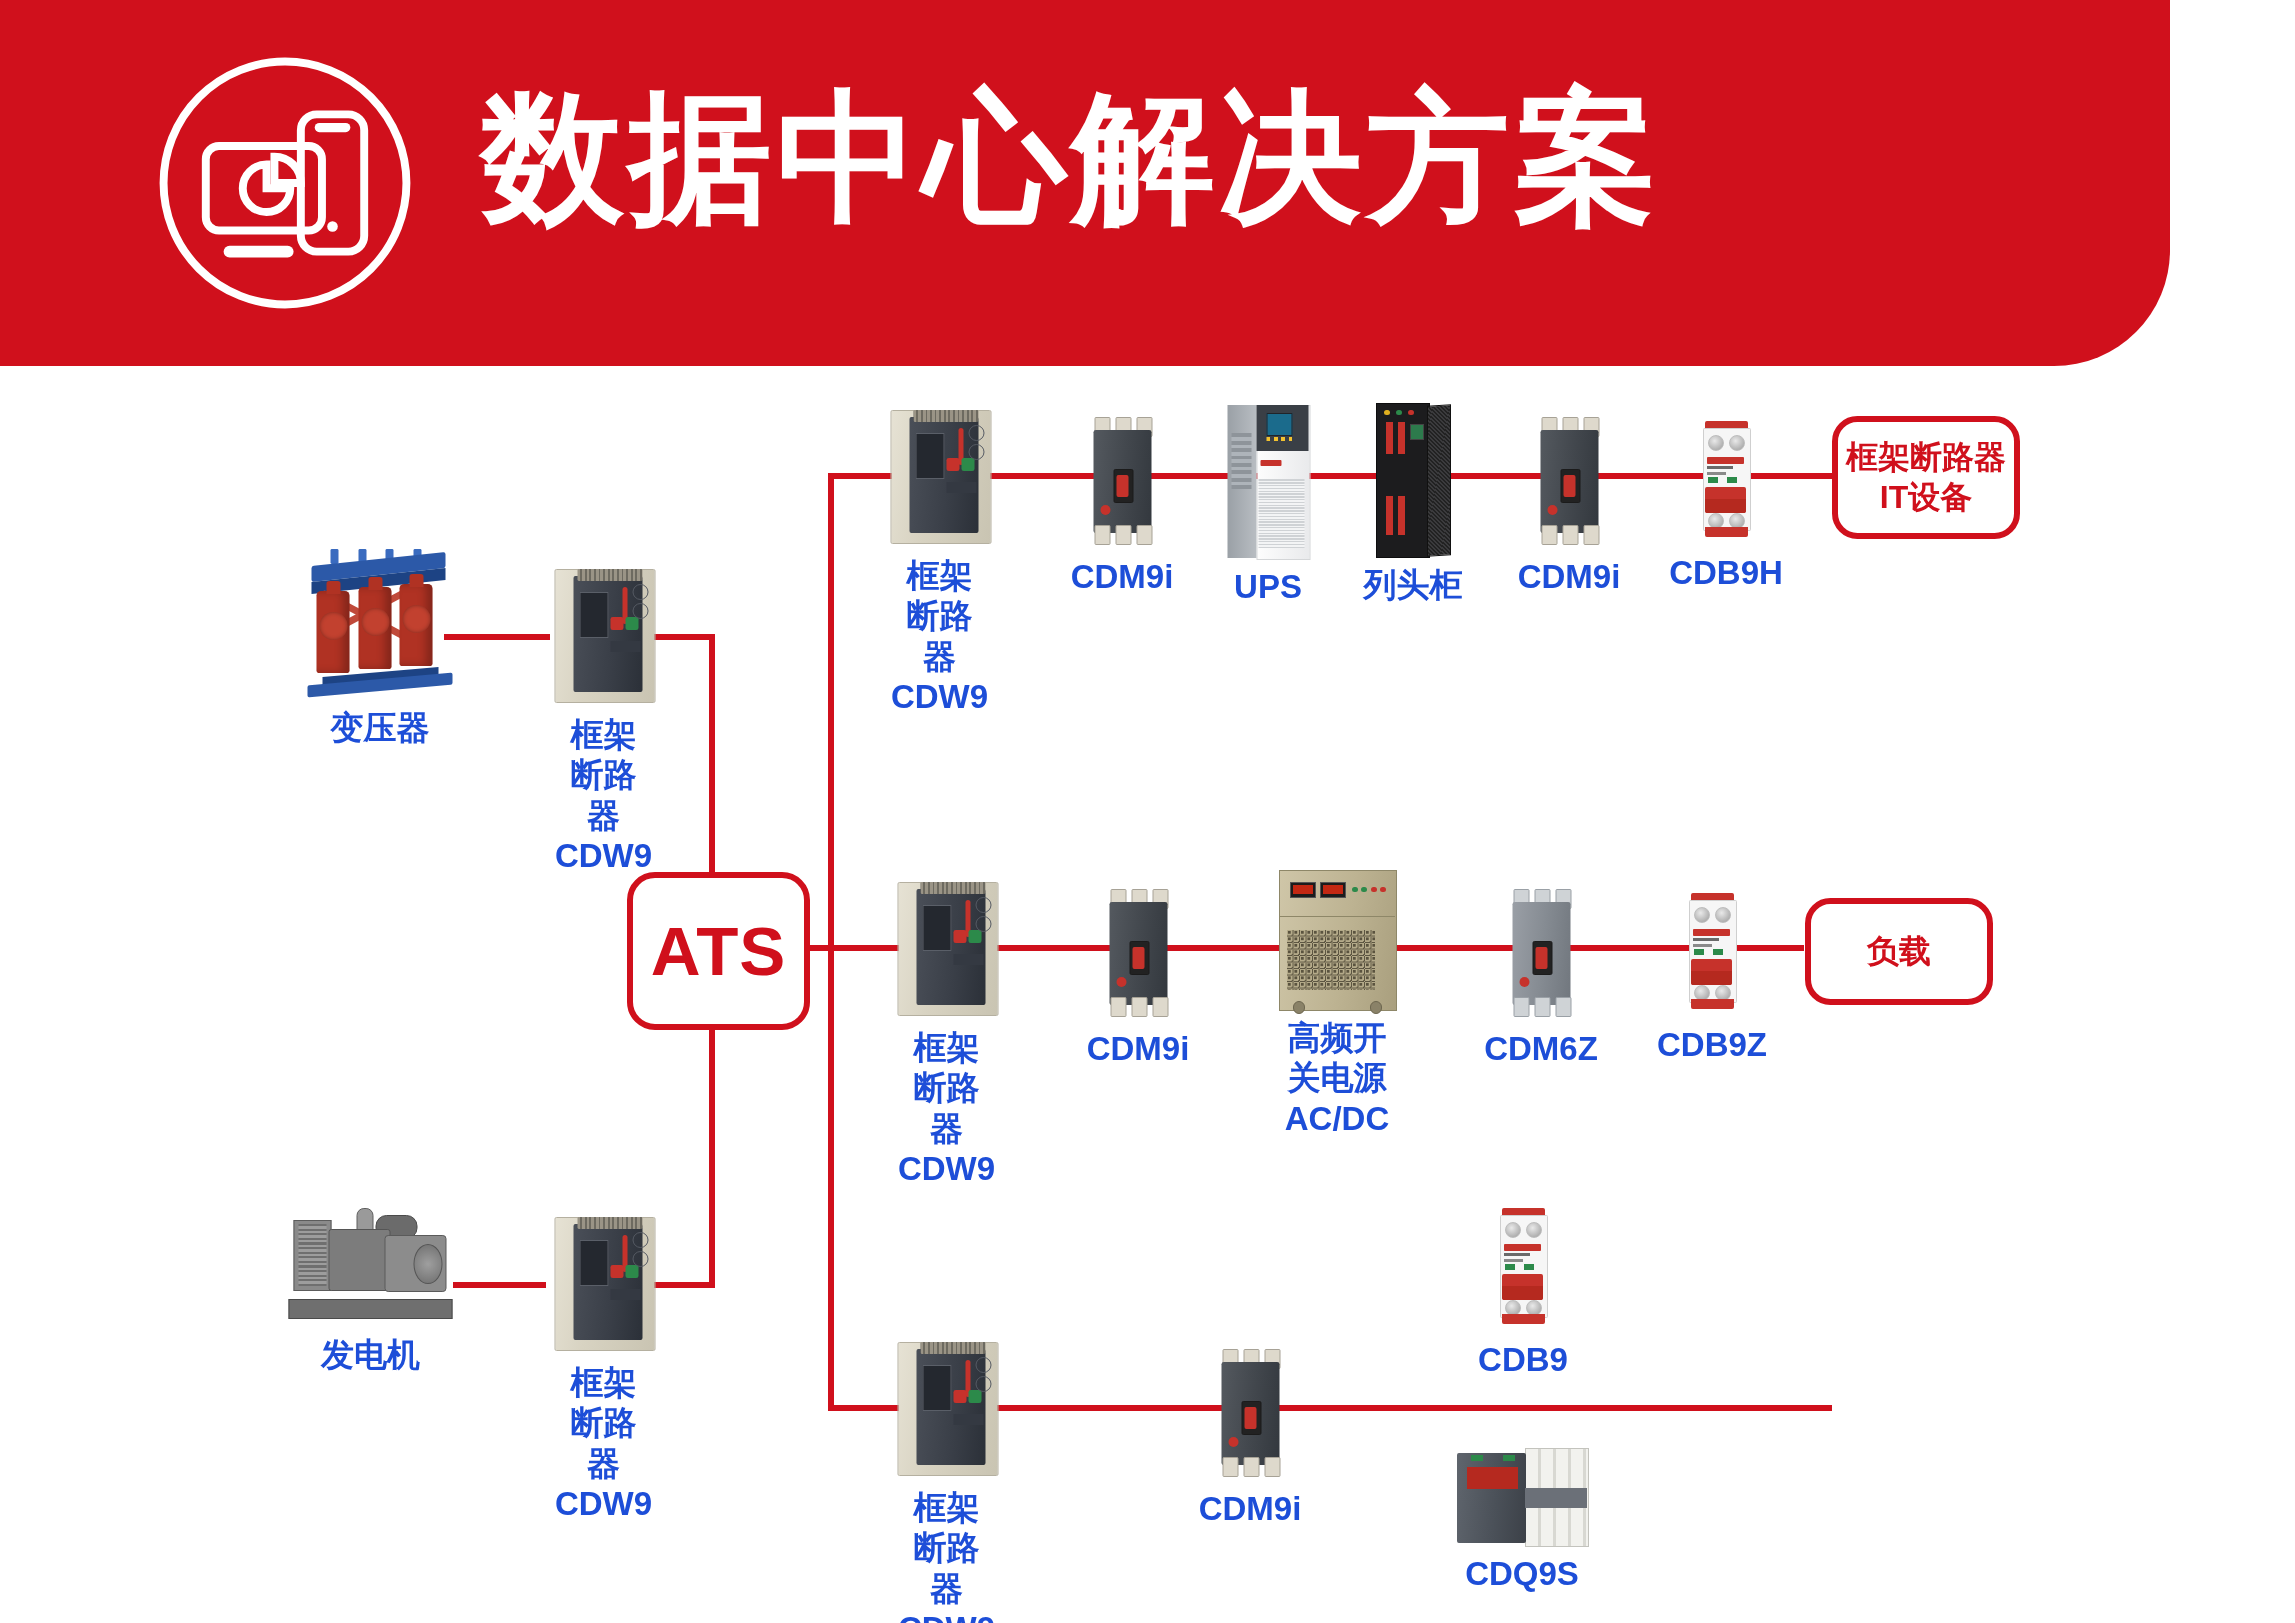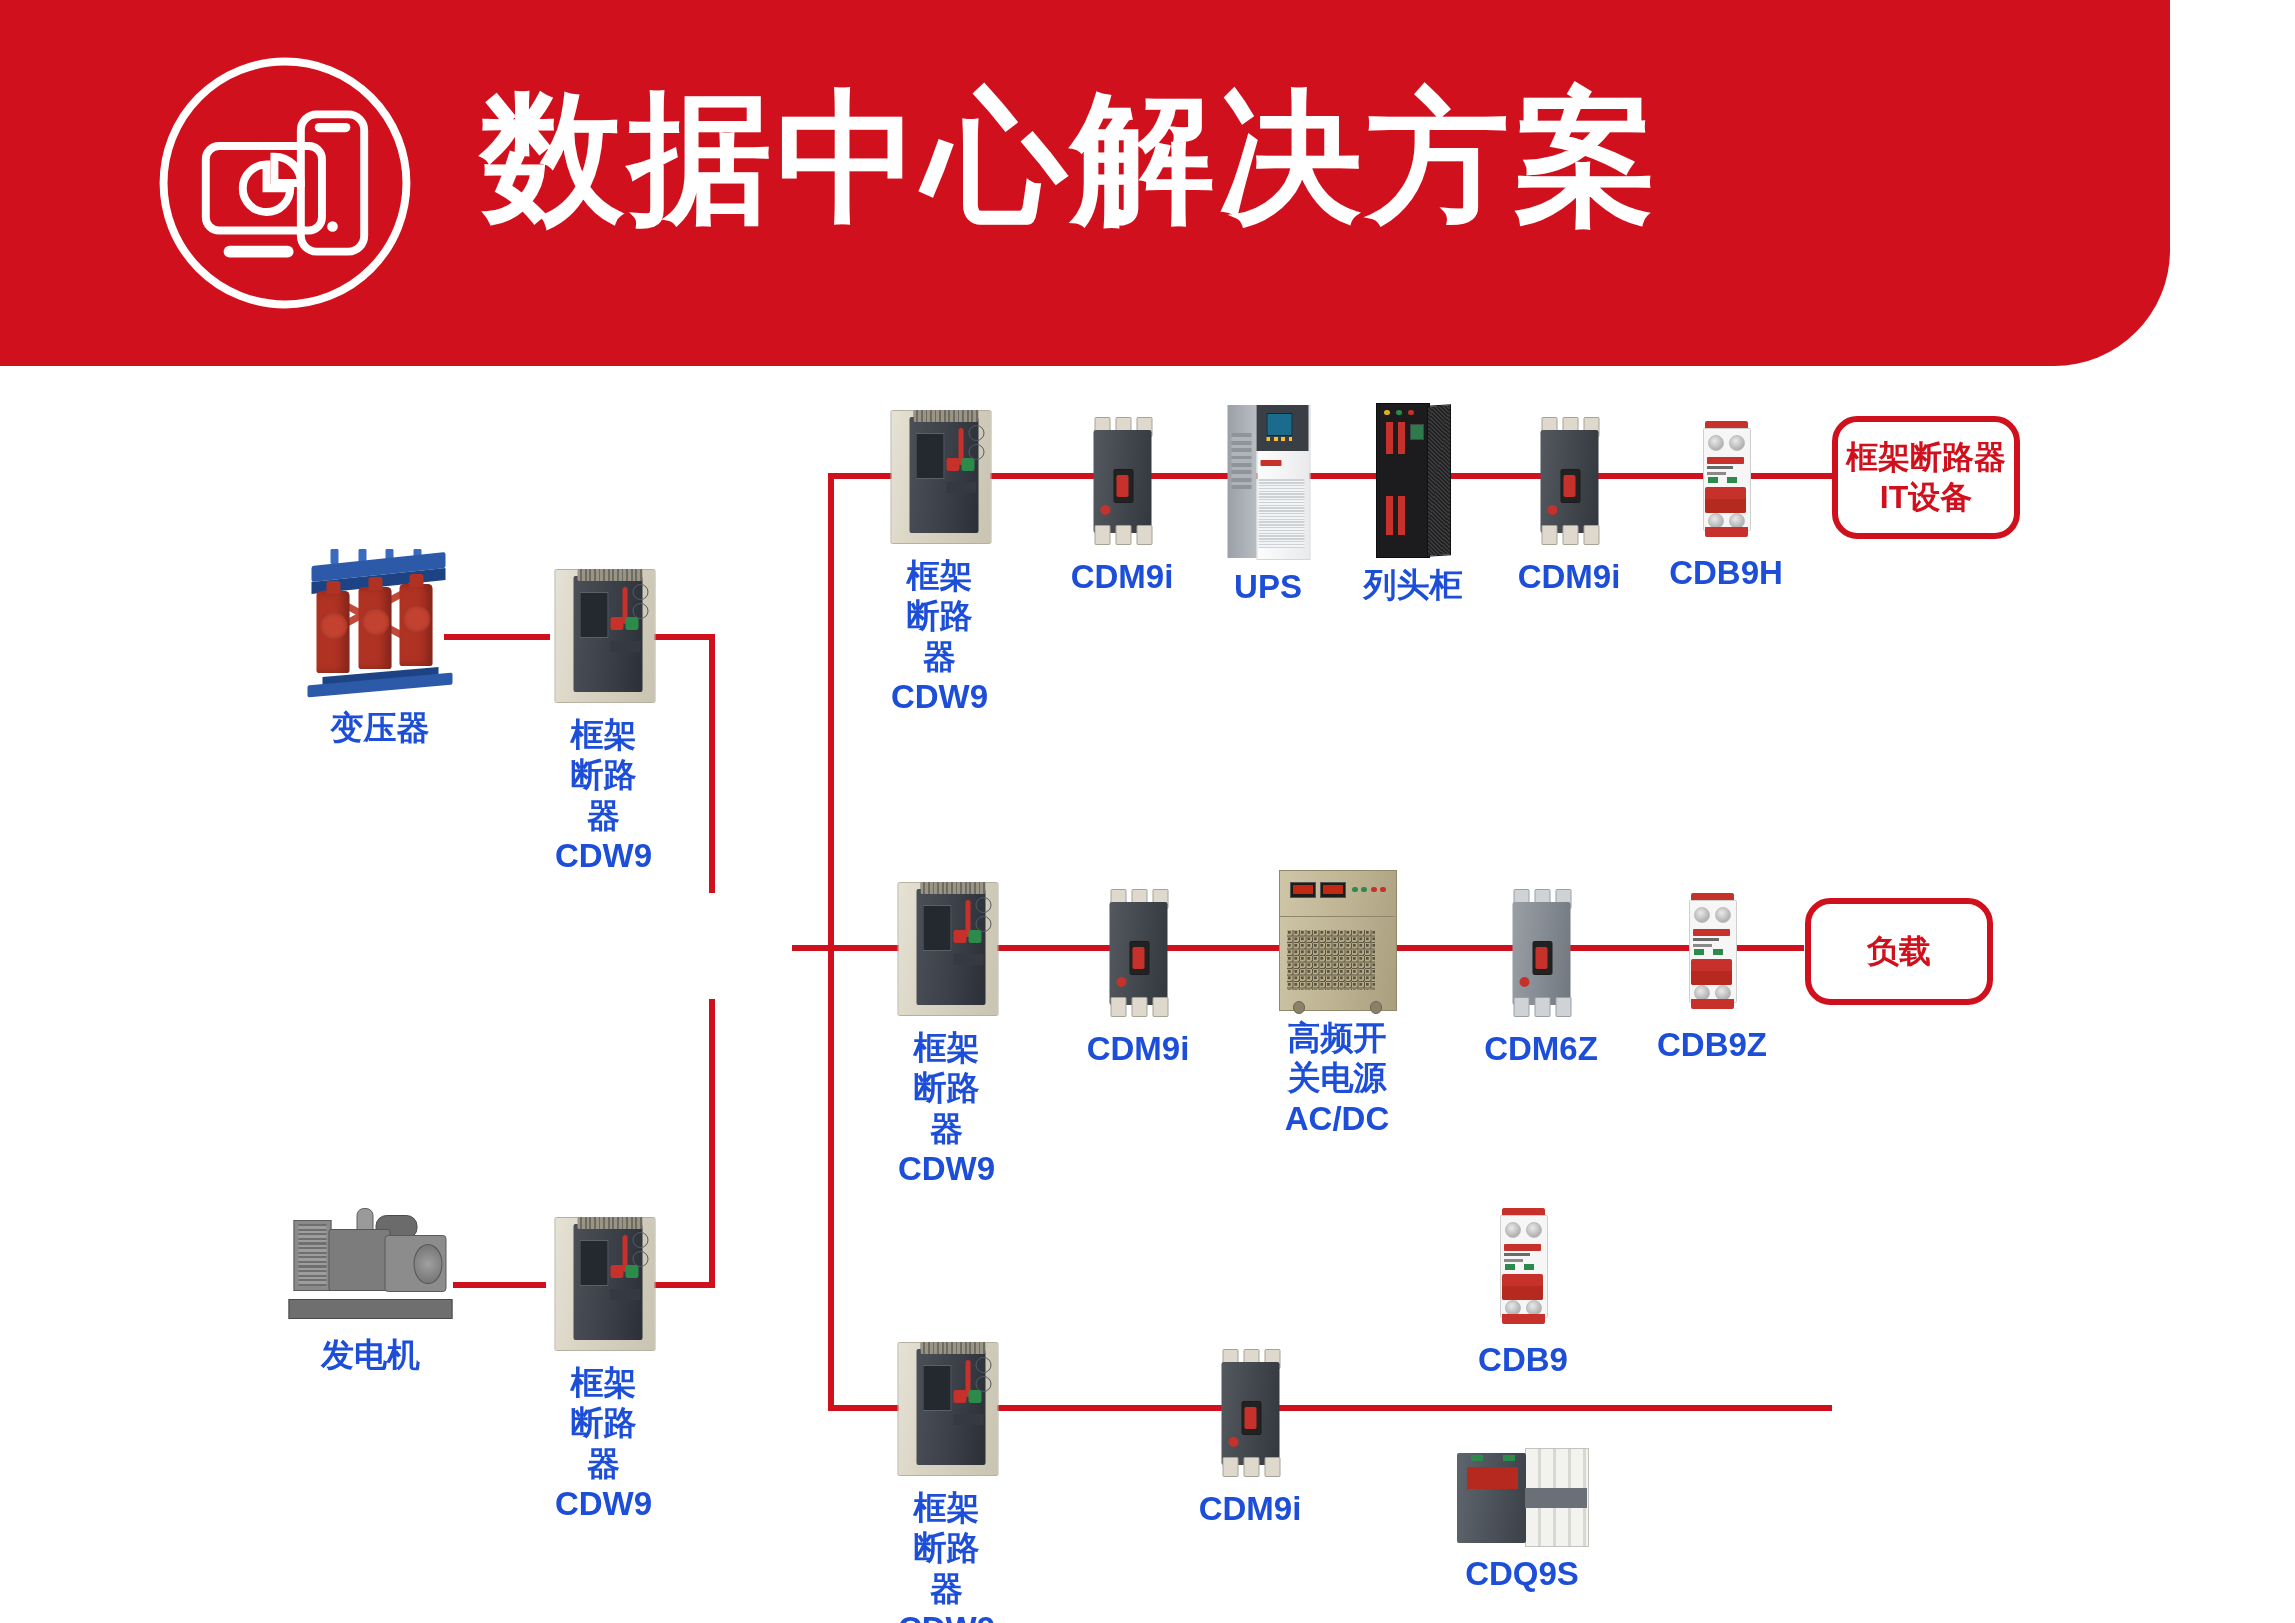--- a/index.html
+++ b/index.html
@@ -198,20 +198,23 @@
   <div class="wire wire-h" style="left:792px;top:945px;width:97px;"></div>
 
   <div class="wire wire-v" style="left:828px;top:473px;height:935px;"></div>
 
   <div class="wire wire-h" style="left:828px;top:473px;width:1006px;"></div>
 
   <div class="wire wire-h" style="left:828px;top:945px;width:976px;"></div>
 
   <div class="wire wire-h" style="left:828px;top:1405px;width:1004px;"></div>
 
+  <div class="ats" style="left:627px;top:872px;width:171px;height:146px;">
+    <span>ATS</span>
+  </div>
 
   <div class="node" style="left:292px;top:555px;width:176px;">
     <div class="art" style="top:0;">
       <div class="tf">
         <div class="bush" style="left:27px;"></div>
           <div class="bush" style="left:55px;"></div>
         <div class="bush" style="left:82px;"></div>
           <div class="bush" style="left:110px;"></div>
         <div class="topbar"></div>
           <div class="topbar2"></div>

